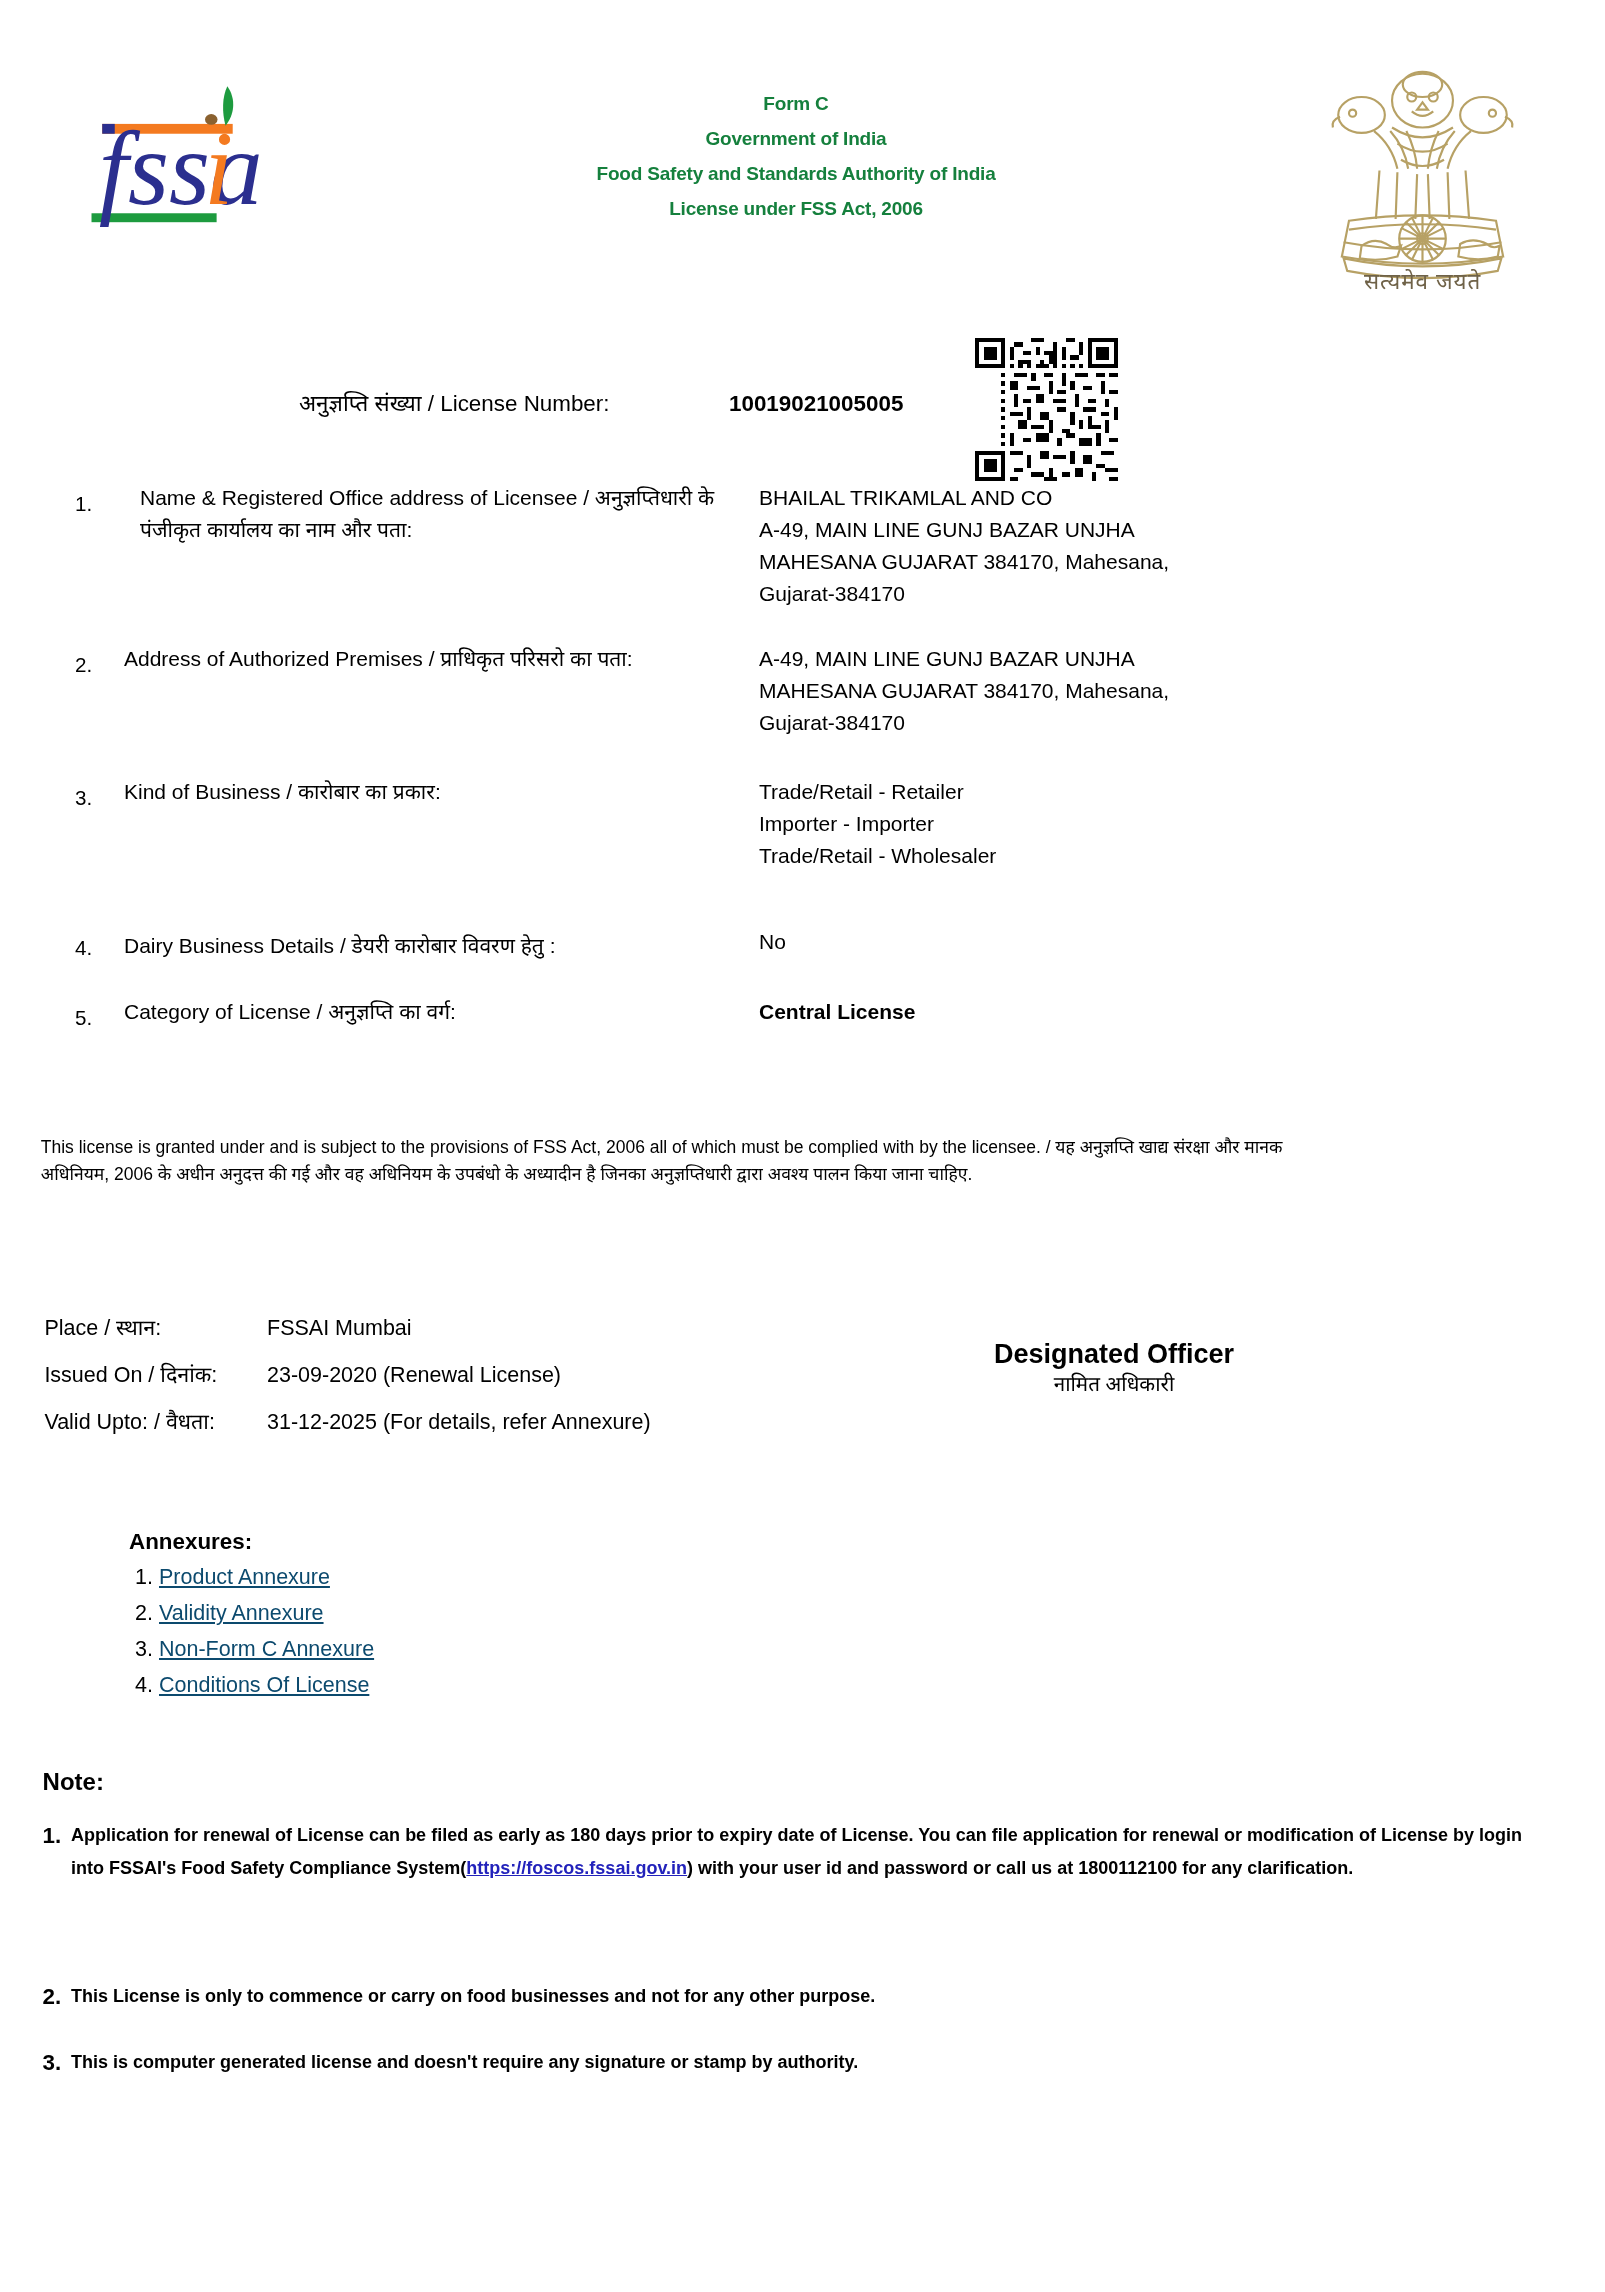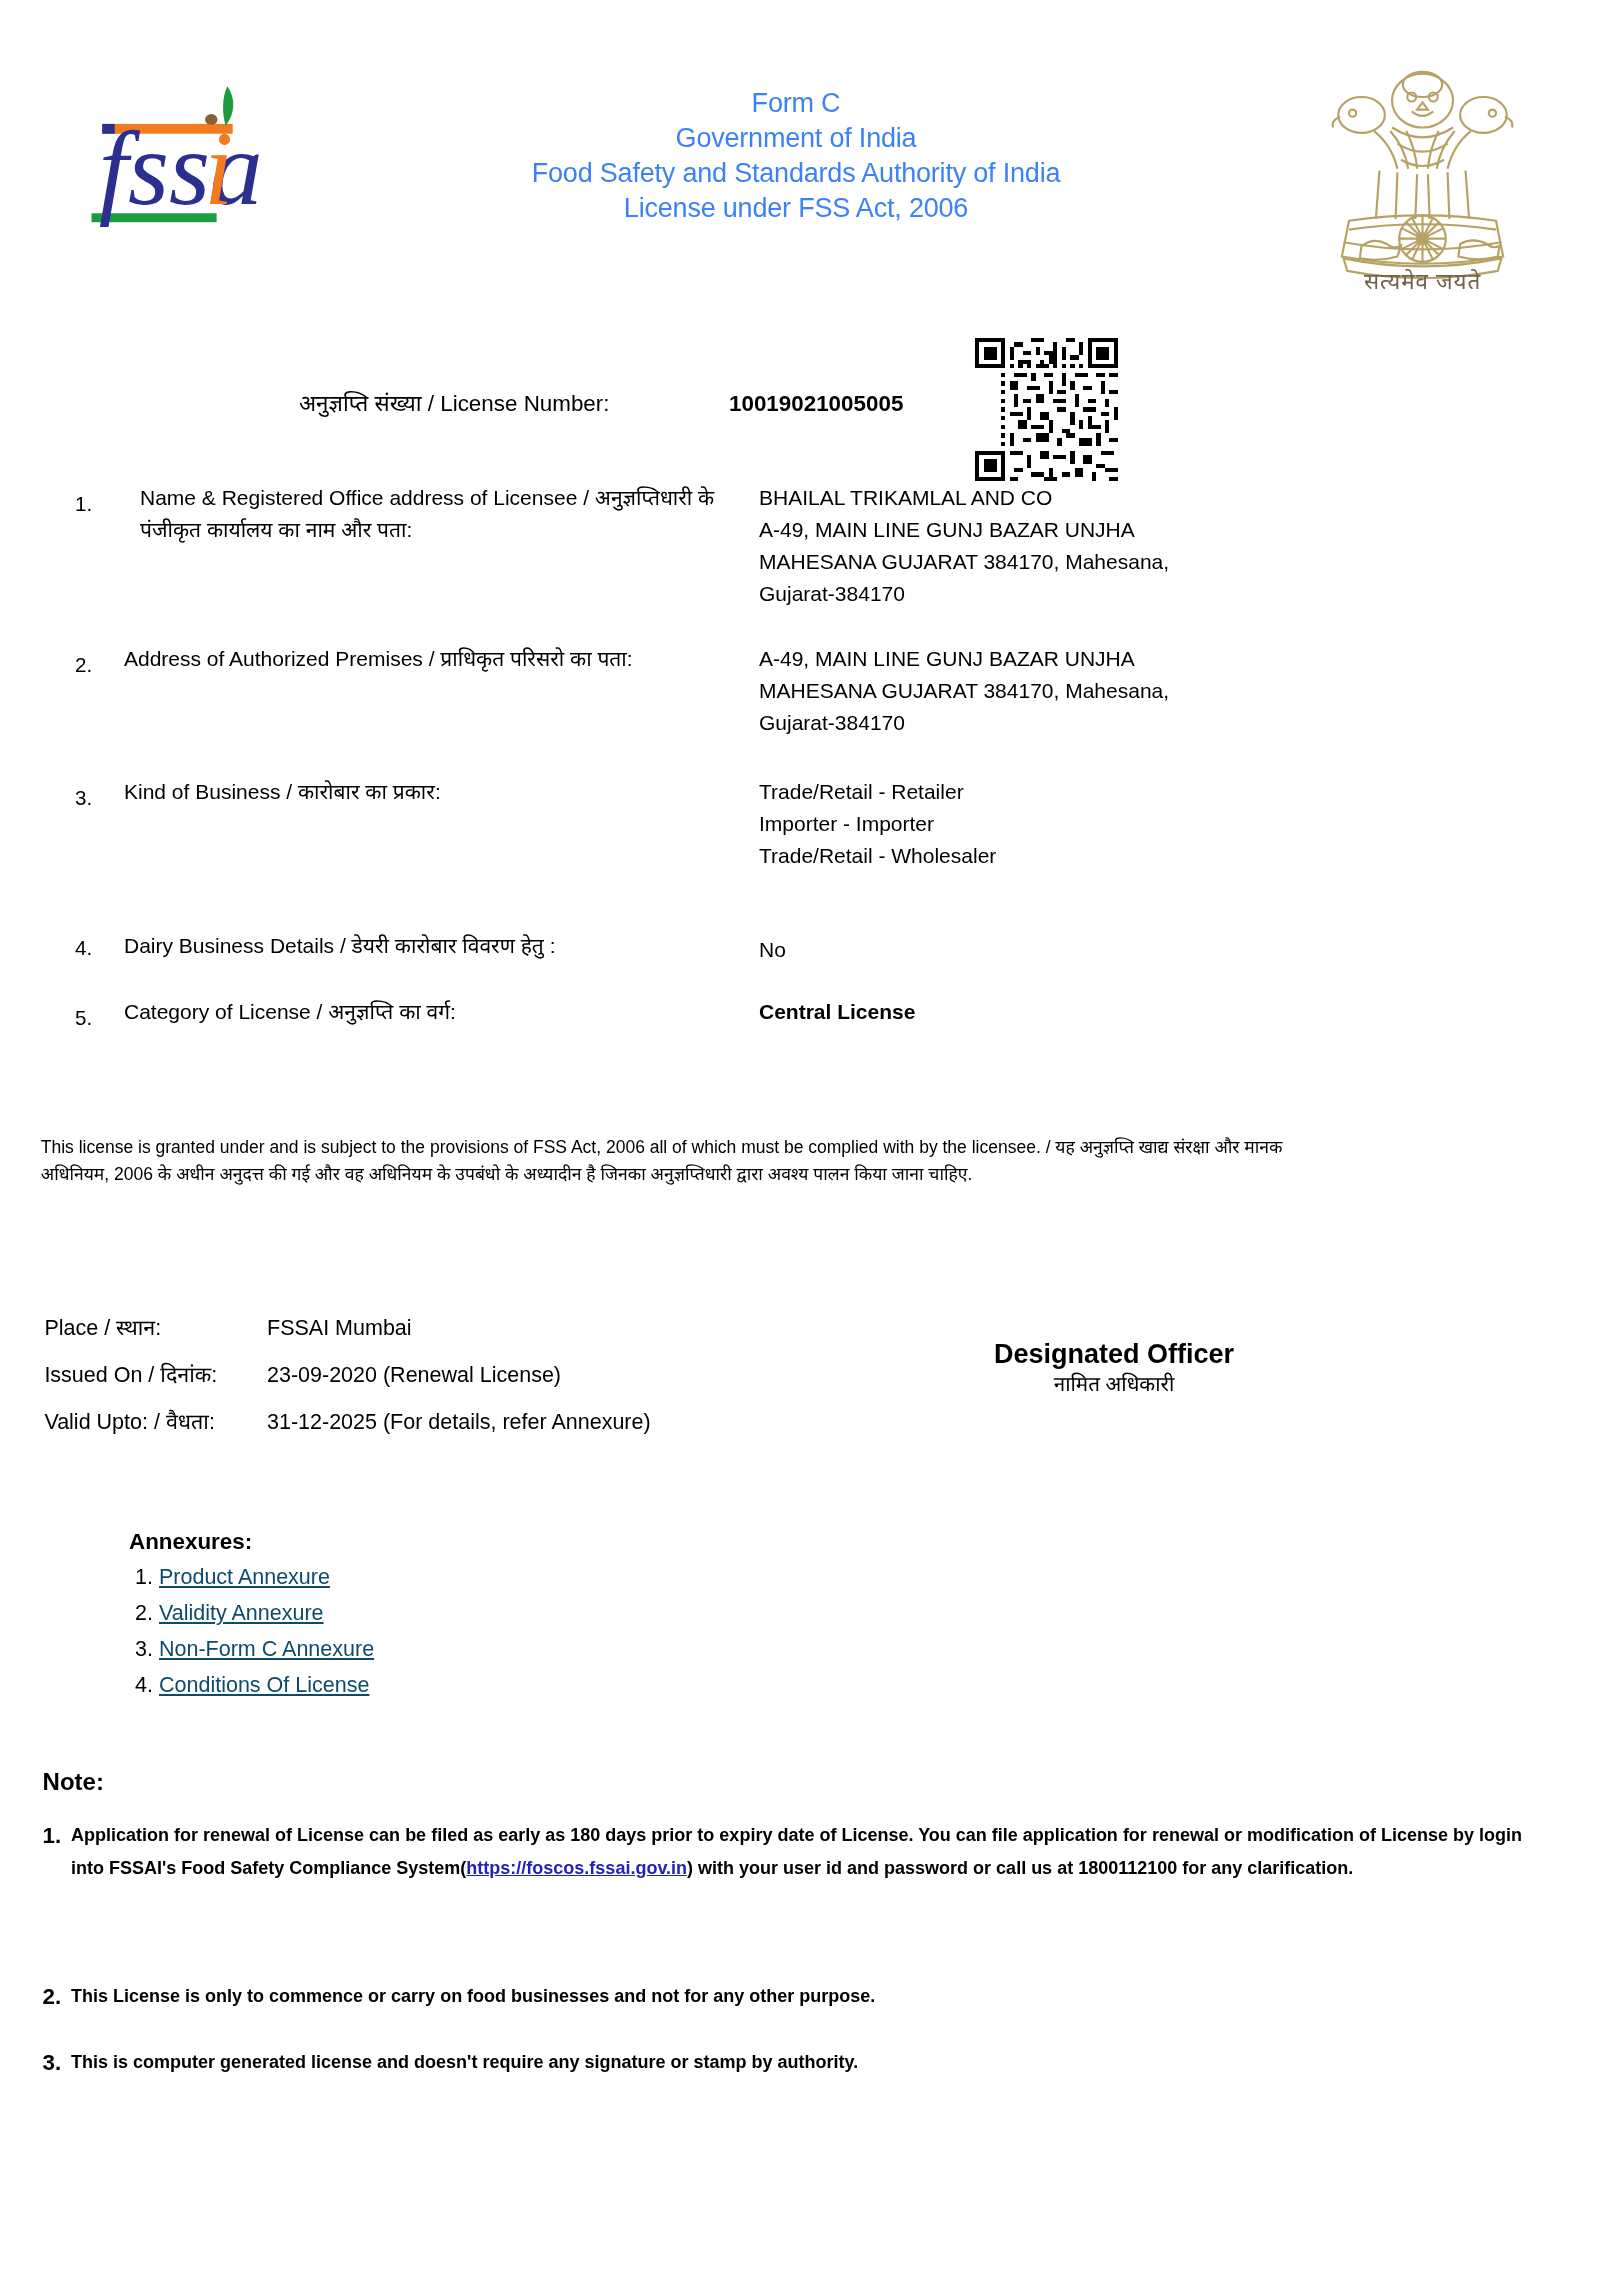--- a/index.html
+++ b/index.html
@@ -46,25 +46,25 @@
 
   .title-block {
     position: absolute;
     left: 296px;
     top: 70px;
     width: 922px;
     text-align: center;
   }
   .title-line {
     font-family: "Liberation Sans Narrow","Liberation Sans", sans-serif;
-    font-weight: normal;
-    font-size: 27px;
+    font-weight: bold;
+    font-size: 19px;
     line-height: 35px;
     letter-spacing: -0.2px;
-    color: #3b82f6;
+    color: #15803d;
     white-space: nowrap;
   }
 
   .emblem-box {
     position: absolute;
     left: 1258px;
     top: 38px;
     width: 251px;
     height: 242px;
   }
@@ -499,21 +499,21 @@
         <div class="value" style="top:0;">
           <span class="vline">Trade/Retail - Retailer</span>
           <span class="vline">Importer - Importer</span>
           <span class="vline">Trade/Retail - Wholesaler</span>
         </div>
       </div>
 
       <div class="row" style="height:70px;">
         <div class="num" style="top:7.2px;">4.</div>
         <div class="label" style="top:4px;">Dairy Business Details / डेयरी कारोबार विवरण हेतु :</div>
-        <div class="value" style="top:8px;">
+        <div class="value" style="top:0;">
           <span class="vline">No</span>
         </div>
       </div>
 
       <div class="row" style="height:63px;">
         <div class="num" style="top:7.2px;">5.</div>
         <div class="label" style="top:0;">Category of License / अनुज्ञप्ति का वर्ग:</div>
         <div class="value bold" style="top:0;">
           <span class="vline">Central License</span>
         </div>

